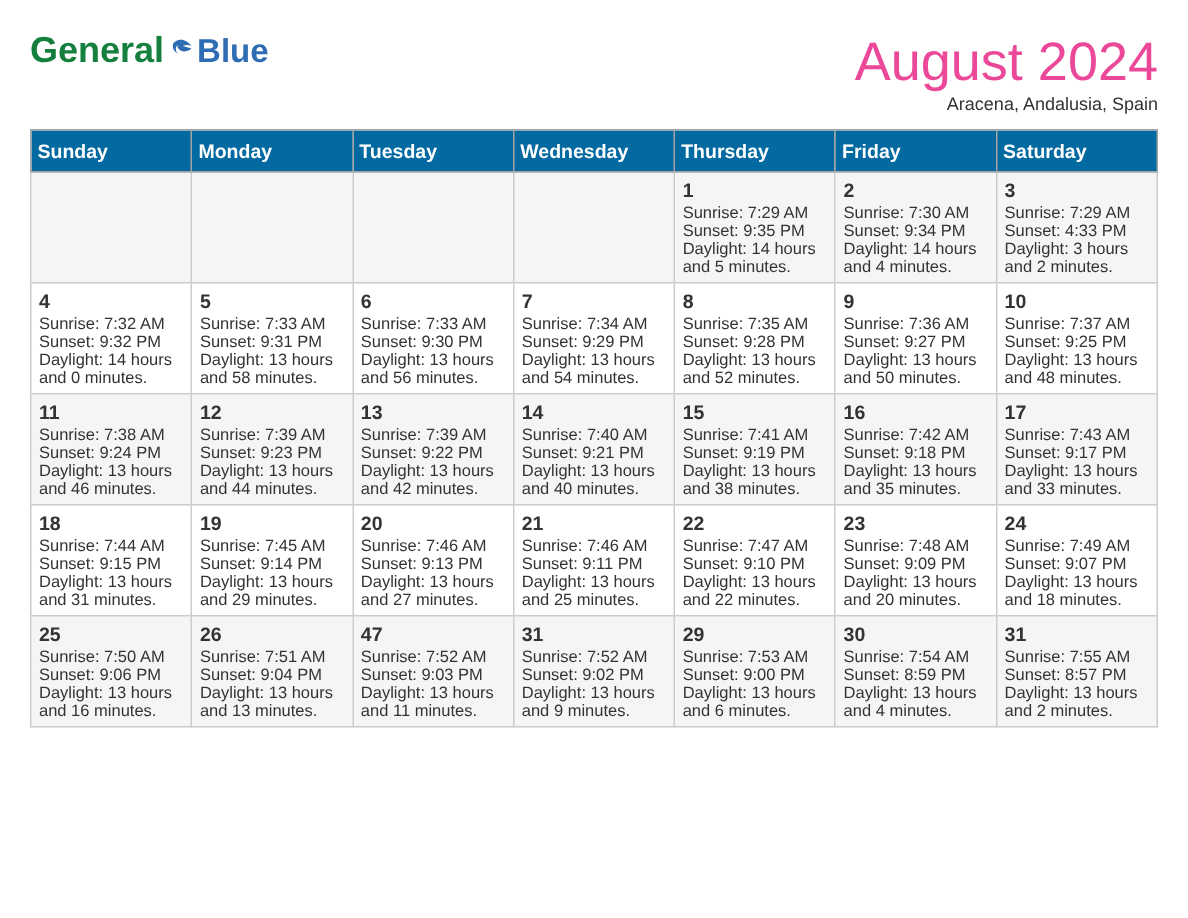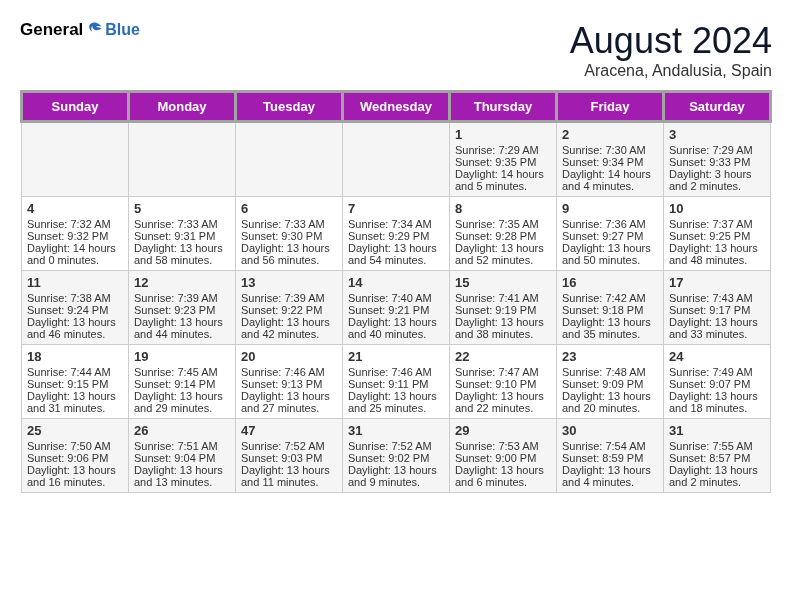--- a/index.html
+++ b/index.html
@@ -19,58 +19,58 @@
     .logo {
       display: flex;
       flex-direction: column;
       align-items: flex-start;
     }
     .logo-text {
       display: flex;
       align-items: center;
     }
     .logo-general {
-      font-size: 17px;
+      font-size: 24px;
       font-weight: bold;
-      color: #000000;
+      color: #15803d;
     }
     .logo-blue {
-      font-size: 16px;
+      font-size: 22px;
       font-weight: bold;
       color: #2e6db4;
     }
     .logo-icon {
       width: 20px;
       height: 20px;
       margin-left: 2px;
     }
     .title-area {
       text-align: right;
     }
     .month-title {
       font-size: 36px;
       font-weight: normal;
-      color: #0f172a;
+      color: #ec4899;
     }
     .location {
-      font-size: 16px;
+      font-size: 12px;
       color: #333;
     }
     table {
       width: 100%;
       border-collapse: collapse;
     }
     thead tr th {
-      background-color: #a21caf;
+      background-color: #0369a1;
       color: #fff;
       font-size: 13px;
       font-weight: bold;
       padding: 6px 4px;
-      text-align: center;
-      border: 3px solid #a3a3a3;
+      text-align: left;
+      border: 1px solid #a3a3a3;
     }
     tbody tr td {
       border: 1px solid #ccc;
       vertical-align: top;
       padding: 4px 5px;
       font-size: 11px;
       color: #333;
       width: calc(100% / 7);
       min-height: 80px;
     }
@@ -135,21 +135,21 @@
         </td>
         <td>
           <span class="day-num">2</span>
           <div>Sunrise: 7:30 AM</div>
           <div>Sunset: 9:34 PM</div>
           <div>Daylight: 14 hours and 4 minutes.</div>
         </td>
         <td>
           <span class="day-num">3</span>
           <div>Sunrise: 7:29 AM</div>
-          <div>Sunset: 9:33 PM</div>
+          <div>Sunset: 4:33 PM</div>
           <div>Daylight: 3 hours and 2 minutes.</div>
         </td>
       </tr>
       <tr>
         <td>
           <span class="day-num">4</span>
           <div>Sunrise: 7:32 AM</div>
           <div>Sunset: 9:32 PM</div>
           <div>Daylight: 14 hours and 0 minutes.</div>
         </td>

